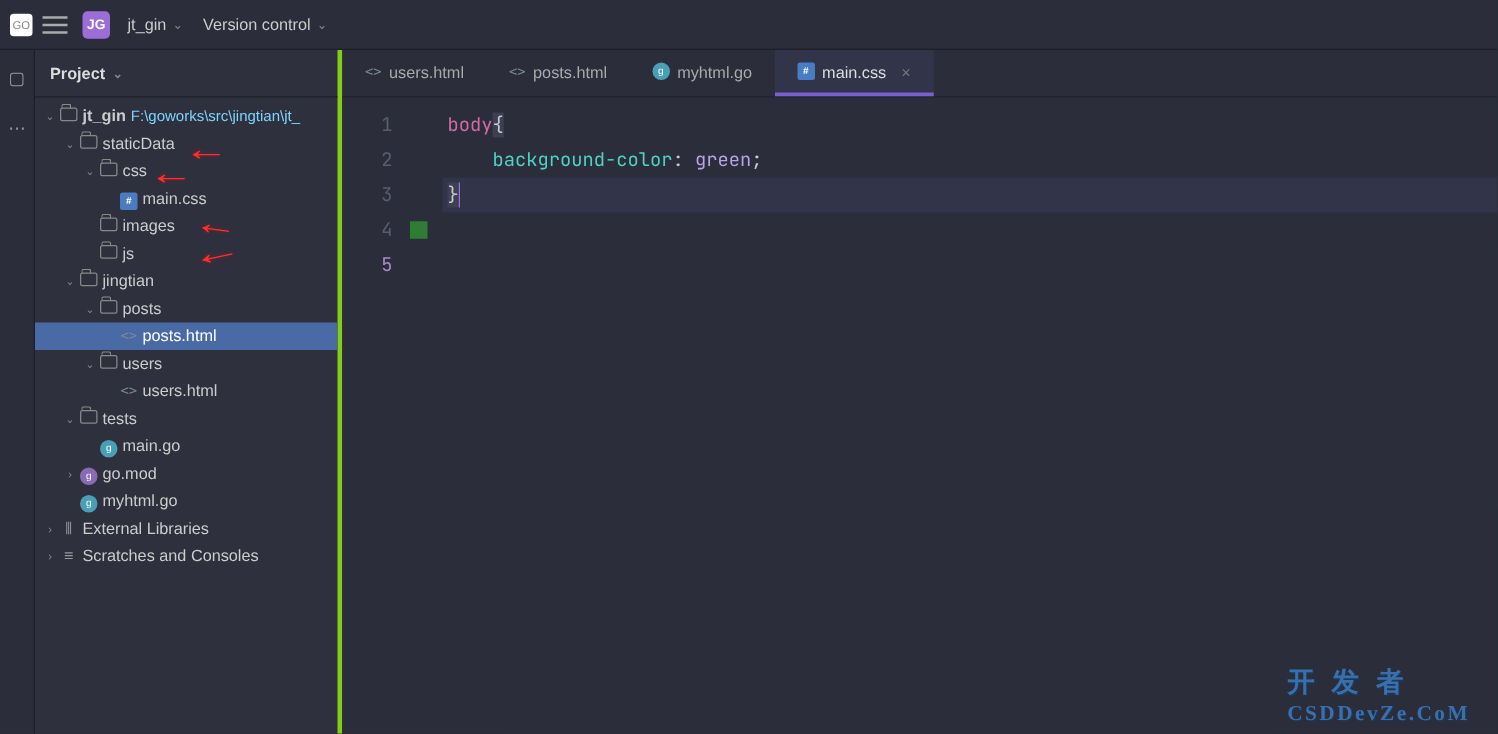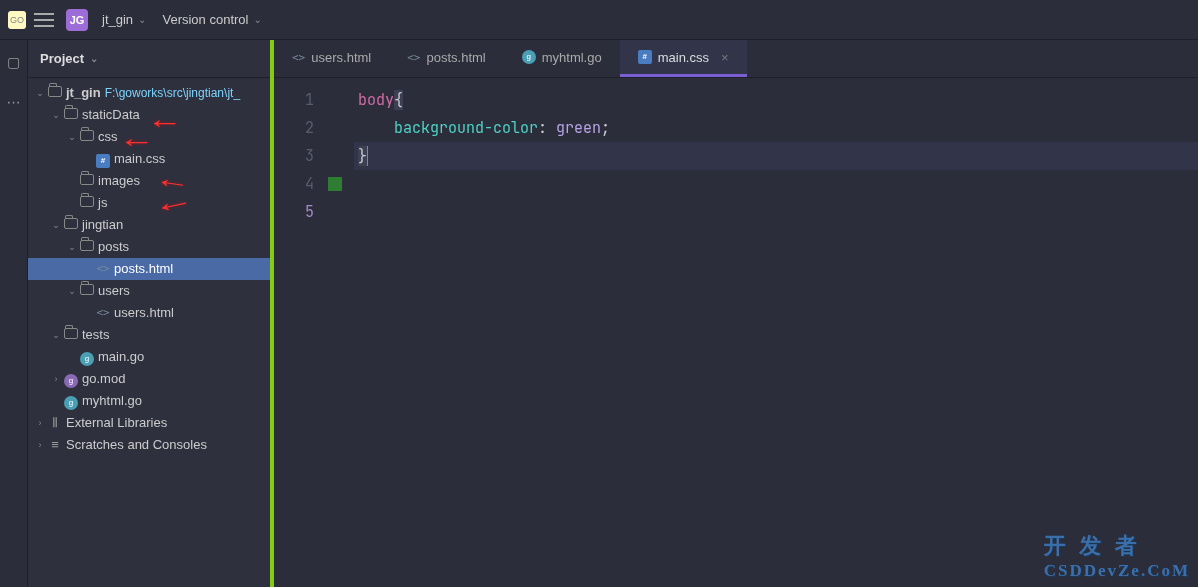--- a/index.html
+++ b/index.html
@@ -16,21 +16,21 @@
   .top-bar {
     height: 40px;
     background: #2b2d3a;
     display: flex;
     align-items: center;
     padding: 0 8px;
     border-bottom: 1px solid #1e1f29;
   }
   .top-bar .sq-icon {
     width: 18px; height: 18px;
-    background: #fef9c3;
+    background: #ffffff;
     border-radius: 3px;
     margin-right: 8px;
     display:flex;align-items:center;justify-content:center;
     color:#888;font-size:9px;font-weight:normal;
   }
   .hamburger { width:20px;height:14px;display:flex;flex-direction:column;justify-content:space-between;margin-right:12px; cursor:pointer;}
   .hamburger span{height:2px;background:#aaa;display:block;}
   .jg-badge {
     width:22px;height:22px;background:#9c6dd7;border-radius:4px;
     color:#fff;font-size:11px;font-weight:bold;
@@ -149,21 +149,21 @@
   .red-arrow {
     position:absolute;
     color:#ff3030;
     font-size:26px;
     pointer-events:none;
     font-weight:bold;
     text-shadow:0 0 3px rgba(255,0,0,0.5);
     transform: scaleX(1.4);
   }
   .watermark{
-    position:absolute;right:8px;bottom:6px;
+    position:absolute;right:22px;bottom:6px;
     color:#3d77b9;font-size:22px;letter-spacing:4px;font-weight:bold;
     opacity:0.9;
     text-shadow:1px 1px 0 #1a3a5a;
     font-family:"SimSun",serif;
   }
   .watermark .line2{font-size:17px;letter-spacing:2px;display:block;color:#3d77b9;}
 </style>
 </head>
 <body>
 

